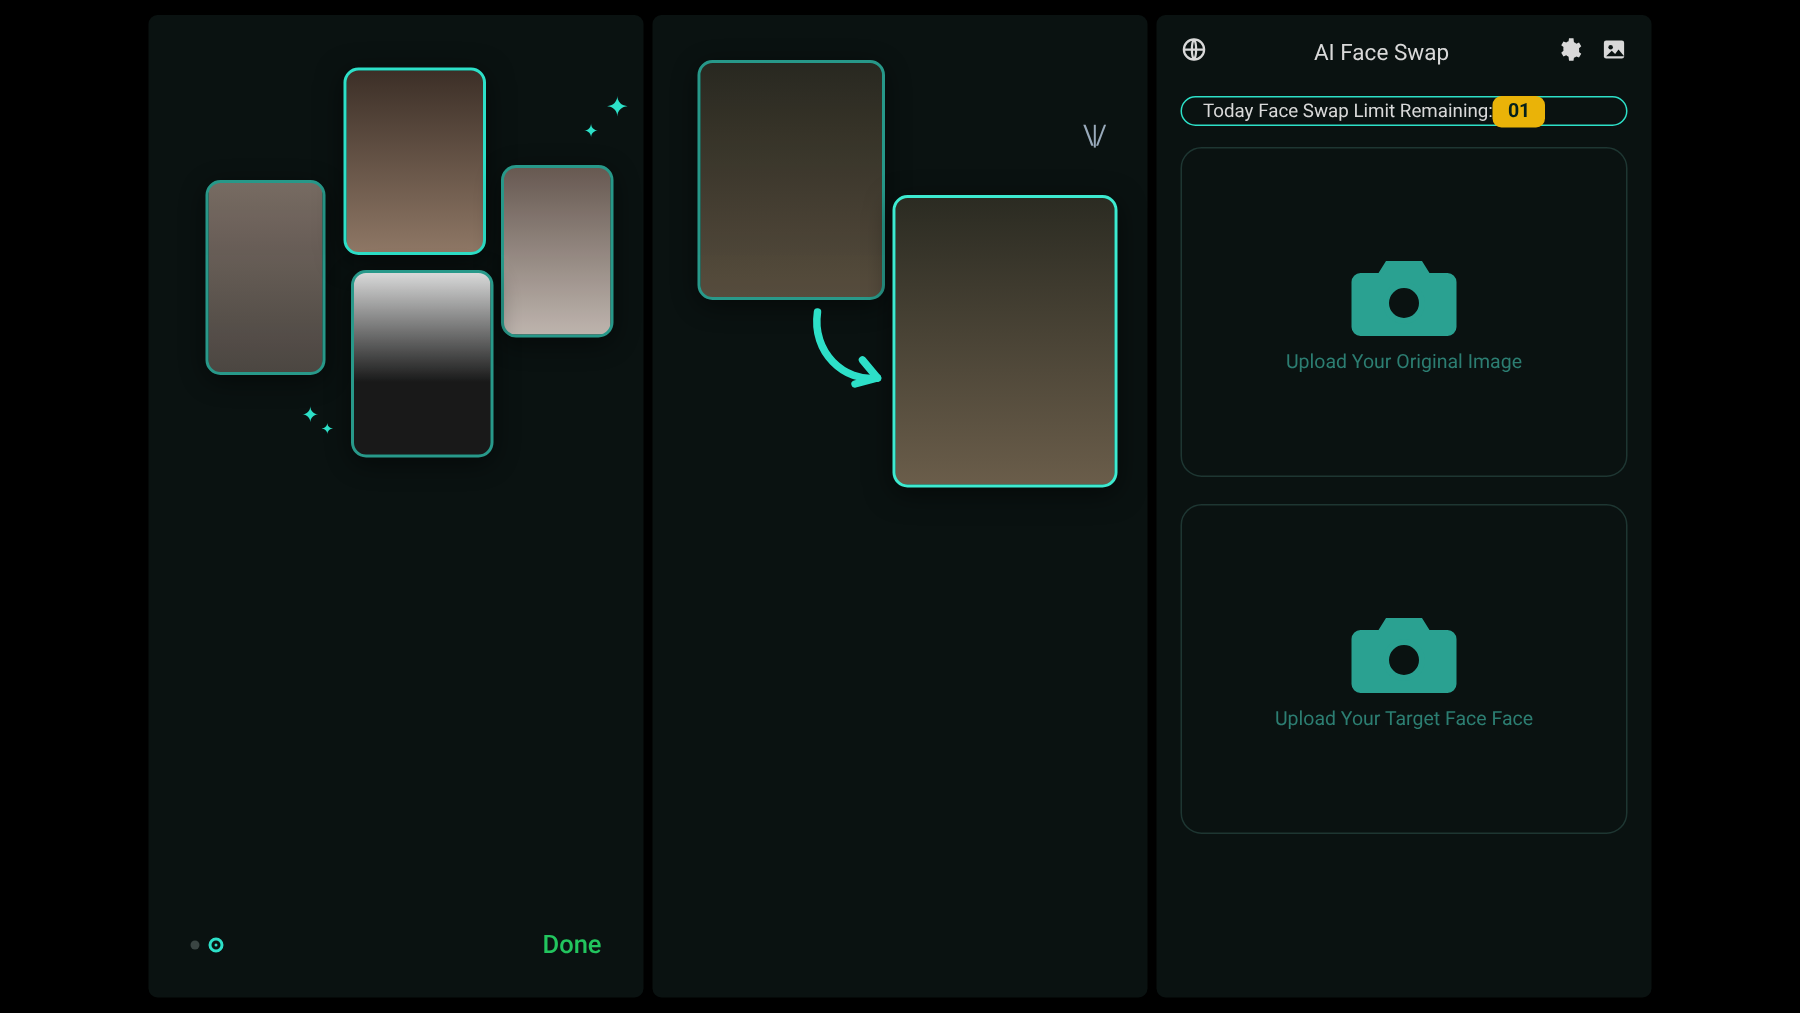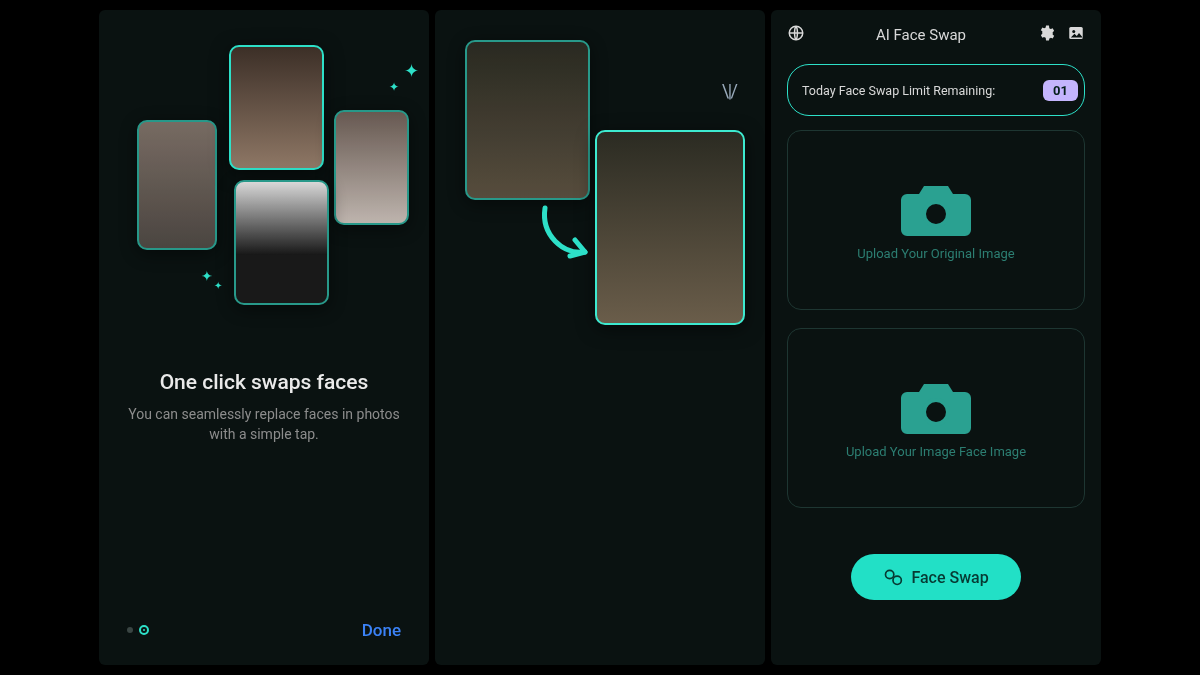--- a/index.html
+++ b/index.html
@@ -73,21 +73,21 @@
   .dots { display: flex; gap: 6px; align-items: center; }
   .dot  { width: 6px; height: 6px; border-radius: 50%; background: #3a4543; }
   .dot.active {
     width: 10px; height: 10px; border-radius: 50%;
     background: #0a1211; border: 2px solid #2de0c8;
     position: relative;
   }
   .dot.active::after {
     content: ""; position: absolute; inset: 2px; border-radius: 50%; background: #2de0c8;
   }
-  .footer-btn { color: #3b82f6; font-size: 17px; font-weight: 500; cursor: pointer; }
+  .footer-btn { color: #22c55e; font-size: 17px; font-weight: 500; cursor: pointer; }
 
   
   .s2-cluster { position: relative; width: 100%; height: 340px; margin-top: 15px; }
   .s2a { left: 30px; top: 15px; width: 125px; height: 160px;
          background: linear-gradient(#2b2b22,#5b5040); }
   .s2b { left: 160px; top: 105px; width: 150px; height: 195px;
          background: linear-gradient(#2b2b22,#6a5d4a); border-color: #3dead0;}
   .arrow {
     position: absolute; left: 100px; top: 175px; width: 70px; height: 70px;
   }
@@ -98,32 +98,32 @@
     display: flex; align-items: center; justify-content: space-between;
     padding: 14px 16px 8px;
   }
   .s3-header .title { color: #d9d9d9; font-size: 15px; }
   .hicons { display: flex; gap: 12px; }
   .hicon { color: #d9d9d9; cursor: pointer; }
   .limit-bar {
     margin: 10px 16px 14px;
     border: 1px solid #2de0c8;
     border-radius: 22px;
-    height: 52px;
-    display: flex; align-items: center; justify-content: space-between;
+    height: 20px;
+    display: flex; align-items: center; justify-content: flex-start;
     padding: 0 6px 0 14px;
     color: #d9d9d9; font-size: 12.5px;
   }
   .limit-badge {
-    background: #c4b5fd; color: #05201b; font-weight: 700;
+    background: #eab308; color: #05201b; font-weight: 700;
     border-radius: 6px; padding: 3px 10px; font-size: 13px;
   }
   .upload-box {
     margin: 0 16px 18px;
-    height: 180px;
+    height: 220px;
     border: 1px solid #1e3632;
     border-radius: 14px;
     display: flex; flex-direction: column; align-items: center; justify-content: center;
     gap: 4px;
     cursor: pointer;
   }
   .upload-box .cam { color: #2aa191; }
   .upload-box .lbl { color: #2c7e72; font-size: 13px; }
   .swap-btn {
     margin: 28px auto 0;
@@ -142,24 +142,20 @@
     <div class="card dim c1"></div>
     <div class="card c2"></div>
     <div class="card dim c3"></div>
     <div class="card dim c4"></div>
     <span class="sparkle sp1">✦</span>
     <span class="sparkle sp2">✦</span>
     <span class="sparkle sp3">✦</span>
     <span class="sparkle sp4">✦</span>
   </div>
 
-  <div class="onboard-text">
-    <h2>One click swaps faces</h2>
-    <p>You can seamlessly replace faces in photos with a simple tap.</p>
-  </div>
 
   <div class="footer-row">
     <div class="dots">
       <span class="dot"></span>
       <span class="dot active"></span>
     </div>
     <span class="footer-btn">Done</span>
   </div>
 </div>
 
@@ -221,23 +217,16 @@
   </div>
 
   <div class="upload-box">
     <span class="cam">
       <svg width="78" height="58" viewBox="0 0 78 58" fill="currentColor">
           <path d="M10 14h12l5-8h24l5 8h12a6 6 0 016 6v30a6 6 0 01-6 6H10a6 6 0 01-6-6V20a6 6 0 016-6z"></path>
           <circle cx="39" cy="34" r="12" fill="#0a1211"></circle>
           <circle cx="39" cy="34" r="12" fill="none" stroke="#2aa191" stroke-width="4"></circle>
         </svg>
     </span>
-    <span class="lbl">Upload Your Image Face Image</span>
-  </div>
-
-  <div class="swap-btn">
-    <svg width="20" height="20" viewBox="0 0 24 24" fill="none" stroke="#073a33" stroke-width="2">
-        <circle cx="8" cy="9" r="5"></circle>
-        <circle cx="17" cy="16" r="5"></circle>
-      </svg>
-    <span>Face Swap</span>
-  </div>
+    <span class="lbl">Upload Your Target Face Face</span>
+  </div>
+
 </div>
 
 </body></html>

